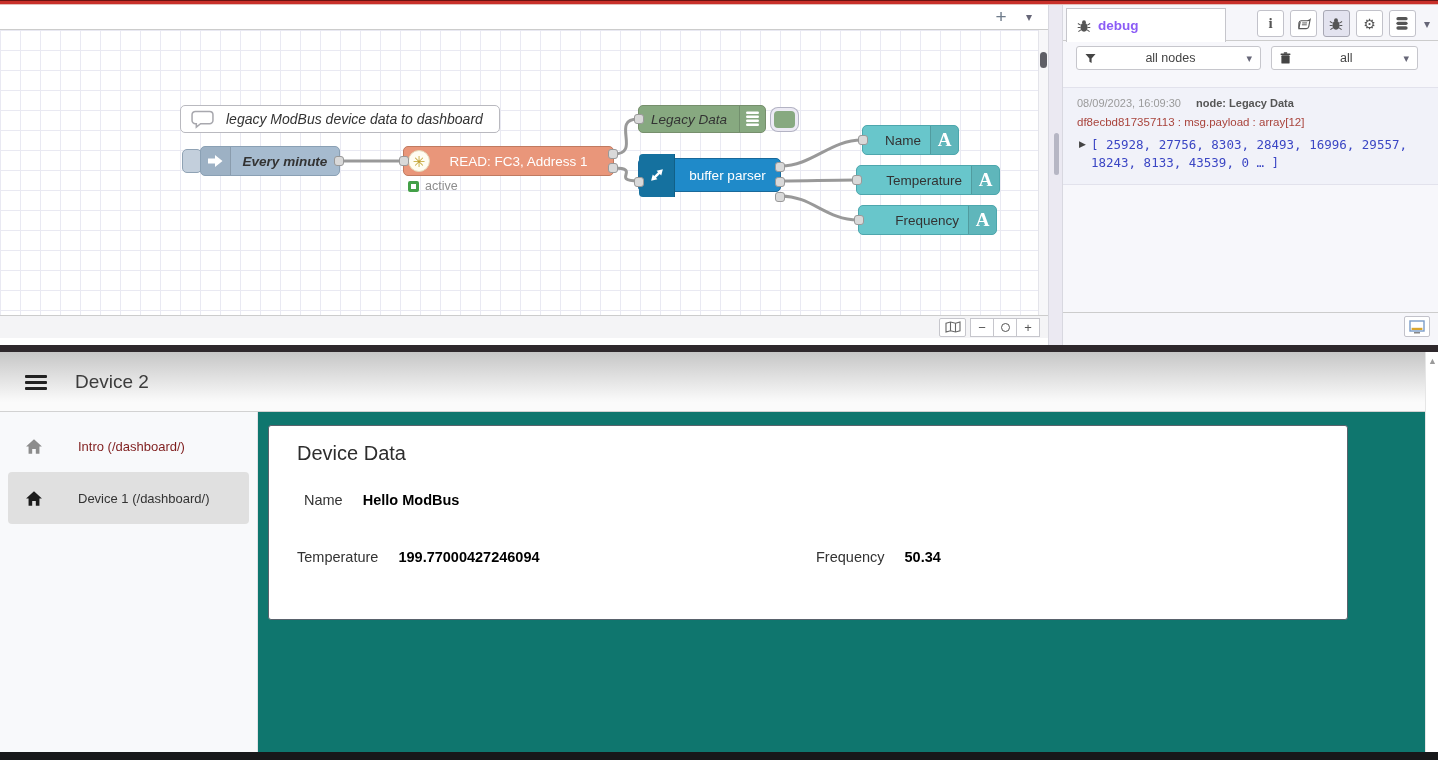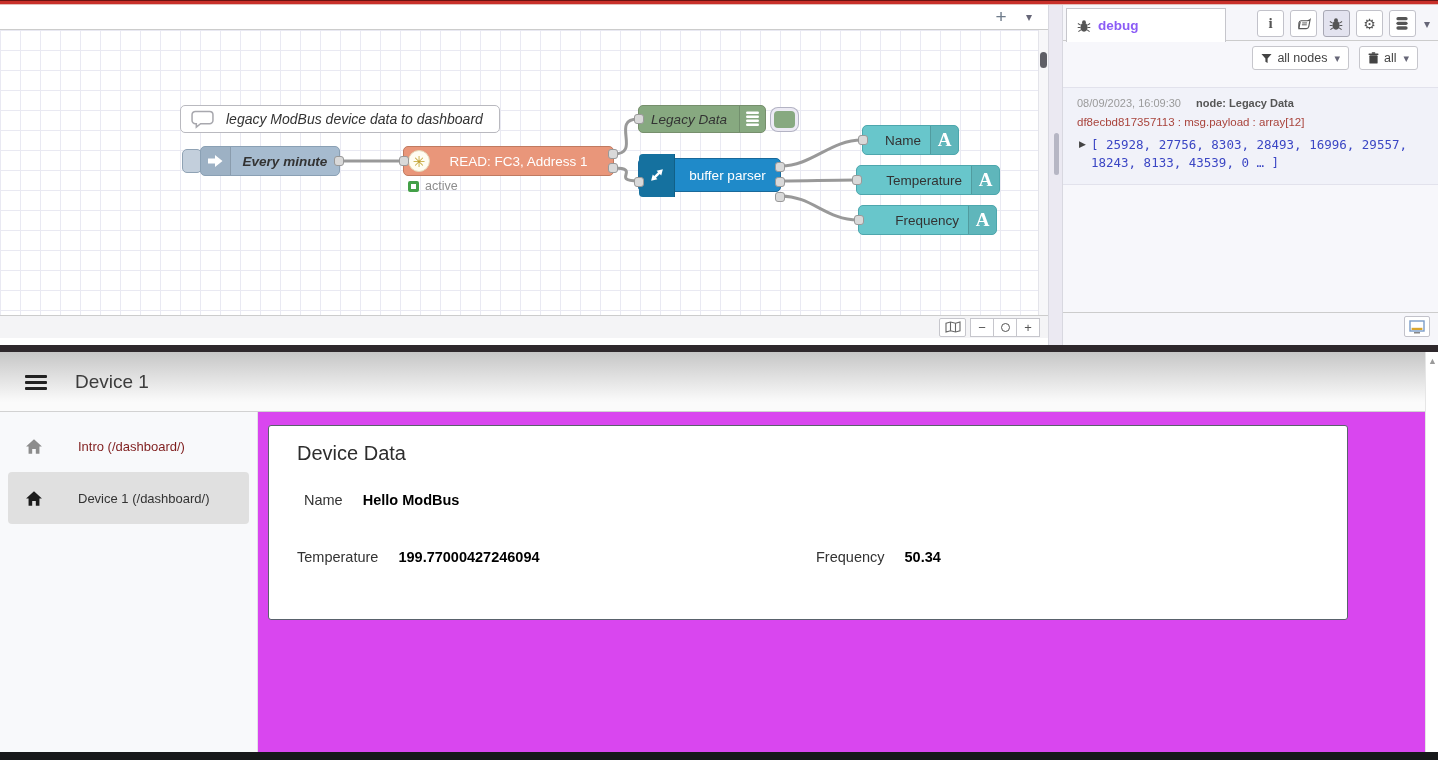--- a/index.html
+++ b/index.html
@@ -118,21 +118,21 @@
     border-radius:3px; display:flex; align-items:center; justify-content:center; color:#555;
     cursor:pointer; font-size:14px; }
   .stools .sbtn.active { background:#e3e3ef; border-color:#a8a8b4; }
   .stools .sbtn.info { font-family:"Liberation Serif", serif; font-weight:bold; font-size:15px; }
   .stools .scaret { margin-left:8px; color:#667; font-size:12px; background:none; border:none; cursor:pointer; }
 
   .filterrow { height:34px; display:flex; align-items:center; justify-content:flex-end;
     padding-right:20px; }
   .filterrow .fbtn2 { height:24px; background:#fff; border:1px solid #c6c6cc; border-radius:3px;
     display:flex; align-items:center; padding:0 8px; font-size:12.5px; color:#444; margin-left:10px;
-    cursor:pointer; }
+    cursor:pointer;gap:44px; }
   .filterrow .fbtn2 svg { margin-right:5px; }
   .filterrow .fbtn2 .cv { margin-left:7px; font-size:11px; color:#667; }
 
   .dmsg { margin-top:12px; background:#f1f2f9; border-top:1px solid #e2e2ec;
     border-bottom:1px solid #e2e2ec; padding:9px 14px 12px 14px; }
   .dmsg .r1 { font-size:11px; }
   .dmsg .ts { color:#9a9a9a; }
   .dmsg .nd { color:#555; font-weight:bold; margin-left:12px; }
   .dmsg .meta { margin-top:7px; font-size:11.5px; color:#a9443c; }
   .dmsg .prow { margin-top:8px; display:flex; }
@@ -160,21 +160,21 @@
 
   .dsidebar { position:absolute; left:0; top:60px; width:258px; height:340px; background:#f8f9fb;
     border-right:1px solid #e2e2e6; padding-top:8px; }
   .nav-item { height:52px; margin:0 8px; display:flex; align-items:center; padding-left:16px;
     border-radius:4px; cursor:pointer; }
   .nav-item.sel { background:#e0e0e0; }
   .nav-item .hicon { width:22px; display:flex; }
   .nav-item .nlbl { margin-left:32px; font-size:13px; color:#7f1d1d; }
   .nav-item.sel .nlbl { color:#333; }
 
-  .dmain { position:absolute; left:258px; top:60px; width:1167px; height:340px; background:#d946ef; }
+  .dmain { position:absolute; left:258px; top:60px; width:1167px; height:340px; background:#0f766e; }
   .card { position:absolute; left:10px; top:13px; width:1080px; height:195px; background:#fff;
     border:1px solid #59626c; border-radius:3px; }
   .card .ctitle { position:absolute; left:28px; top:16px; font-size:20px; color:#2d2d2d; }
   .field { position:absolute; font-size:14.5px; }
   .field .flbl { color:#333; }
   .field .fval { font-weight:bold; color:#000; margin-left:16px; }
   #f-name { left:28px; top:66px;margin-left:7px; }
   #f-temp { left:28px; top:123px; }
   #f-freq { left:547px; top:123px; }
 
@@ -395,21 +395,21 @@
 
 <div id="dark-sep"></div>
 
 <div id="dash">
   <div class="dheader">
     <div class="burger">
         <div></div>
         <div></div>
         <div></div>
       </div>
-    <div class="dtitle">Device 1</div>
+    <div class="dtitle">Device 2</div>
   </div>
 
   <div class="dsidebar">
     <div class="nav-item">
       <span class="hicon">
         <svg width="20" height="17" viewBox="0 0 16 15">
             <path d="M8 1 L15 7.4 H12.8 V14 H9.6 V9.6 H6.4 V14 H3.2 V7.4 H1 Z" fill="#8c8c8c"></path>
           </svg>
       </span>
       <span class="nlbl">Intro (/dashboard/)</span>

